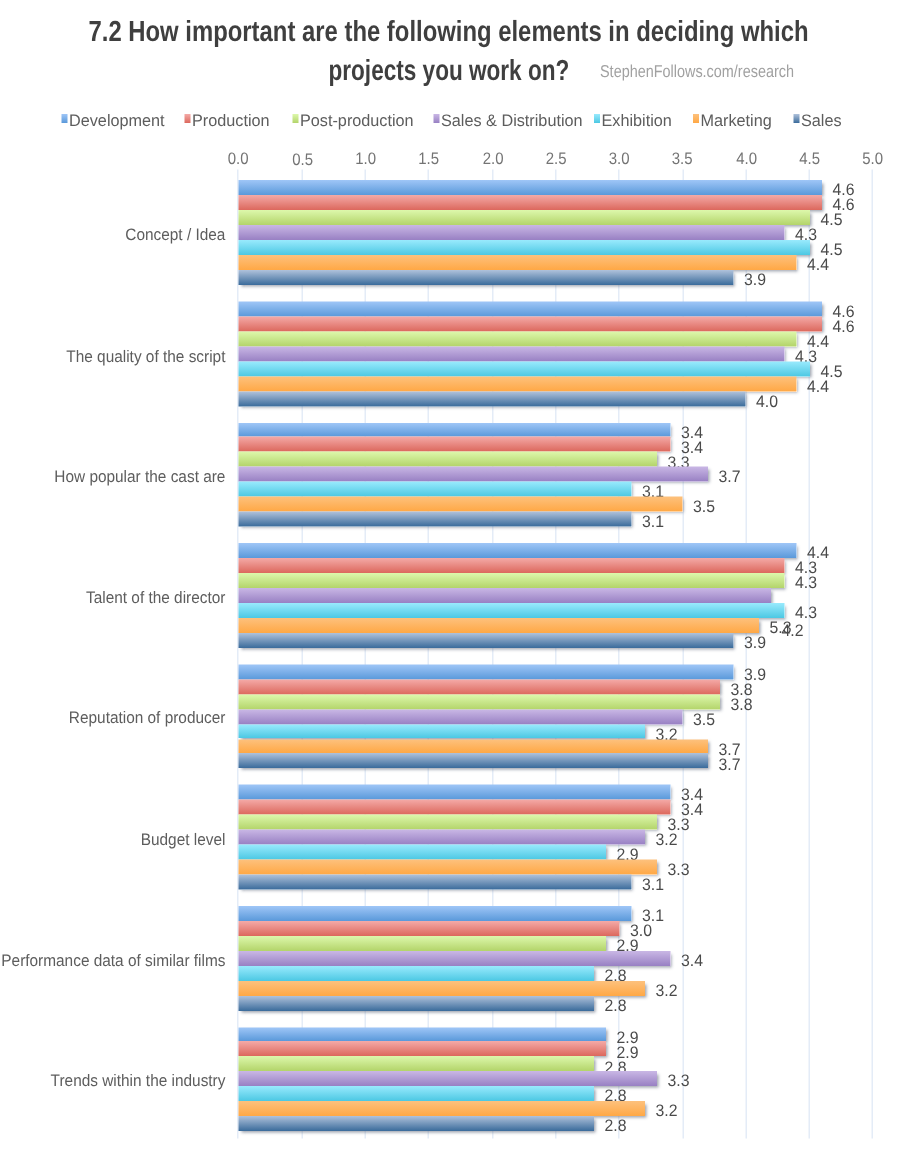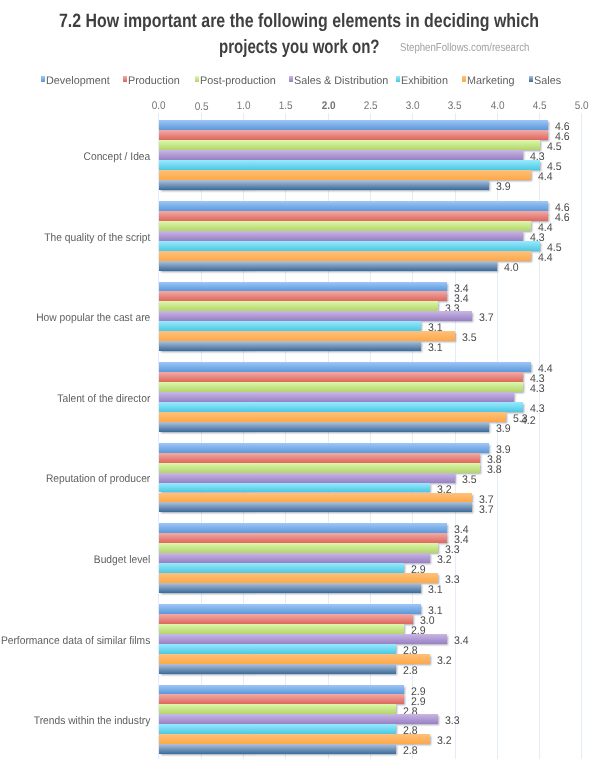--- a/index.html
+++ b/index.html
@@ -86,21 +86,21 @@
   <div id="plot">
       <div class="gridline" style="left: 158px; top: 113.3px; height: 646.12px; background: rgb(228, 236, 247);"></div>
       <div class="xtick" style="left: 139.1px; top: 101.3px; width: 40px;"><i>0.0</i></div>
       <div class="gridline" style="left: 201px; top: 113.3px; height: 646.12px; background: rgb(228, 236, 247);"></div>
       <div class="xtick" style="left: 181.4px; top: 102px; width: 40px;"><i>0.5</i></div>
       <div class="gridline" style="left: 243px; top: 113.3px; height: 646.12px; background: rgb(228, 236, 247);"></div>
       <div class="xtick" style="left: 223.7px; top: 101.3px; width: 40px;"><i>1.0</i></div>
       <div class="gridline" style="left: 285px; top: 113.3px; height: 646.12px; background: rgb(228, 236, 247);"></div>
       <div class="xtick" style="left: 266px; top: 101.3px; width: 40px;"><i>1.5</i></div>
       <div class="gridline" style="left: 328px; top: 113.3px; height: 646.12px; background: rgb(228, 236, 247);"></div>
-      <div class="xtick" style="left: 308.3px; top: 101.3px; width: 40px; font-weight: bold;"><i>2.0</i></div>
+      <div class="xtick" style="left: 308.3px; top: 101.3px; width: 40px;"><i>2.0</i></div>
       <div class="gridline" style="left: 370px; top: 113.3px; height: 646.12px; background: rgb(228, 236, 247);"></div>
       <div class="xtick" style="left: 350.6px; top: 101.3px; width: 40px;"><i>2.5</i></div>
       <div class="gridline" style="left: 412px; top: 113.3px; height: 646.12px; background: rgb(228, 236, 247);"></div>
       <div class="xtick" style="left: 392.9px; top: 101.3px; width: 40px;"><i>3.0</i></div>
       <div class="gridline" style="left: 455px; top: 113.3px; height: 646.12px; background: rgb(228, 236, 247);"></div>
       <div class="xtick" style="left: 435.2px; top: 101.3px; width: 40px;"><i>3.5</i></div>
       <div class="gridline" style="left: 497px; top: 113.3px; height: 646.12px; background: rgb(228, 236, 247);"></div>
       <div class="xtick" style="left: 477.5px; top: 101.3px; width: 40px;"><i>4.0</i></div>
       <div class="gridline" style="left: 539px; top: 113.3px; height: 646.12px; background: rgb(228, 236, 247);"></div>
       <div class="xtick" style="left: 519.8px; top: 101.3px; width: 40px;"><i>4.5</i></div>

